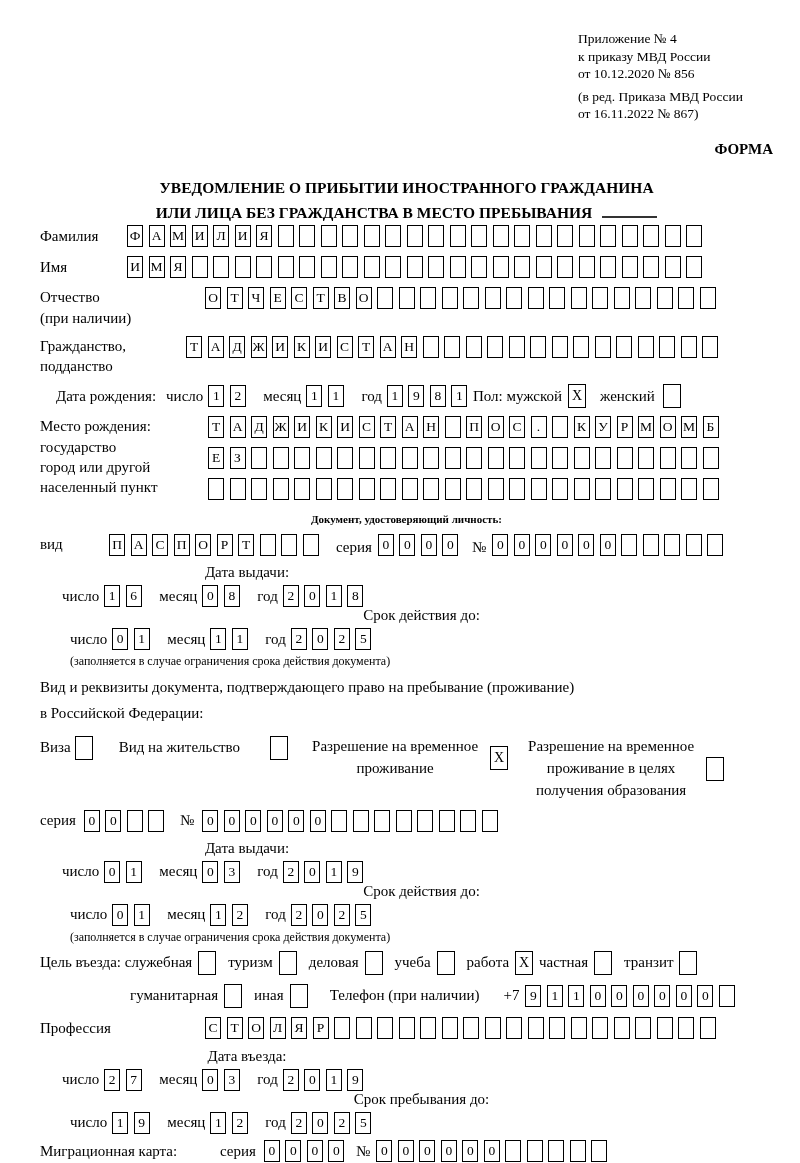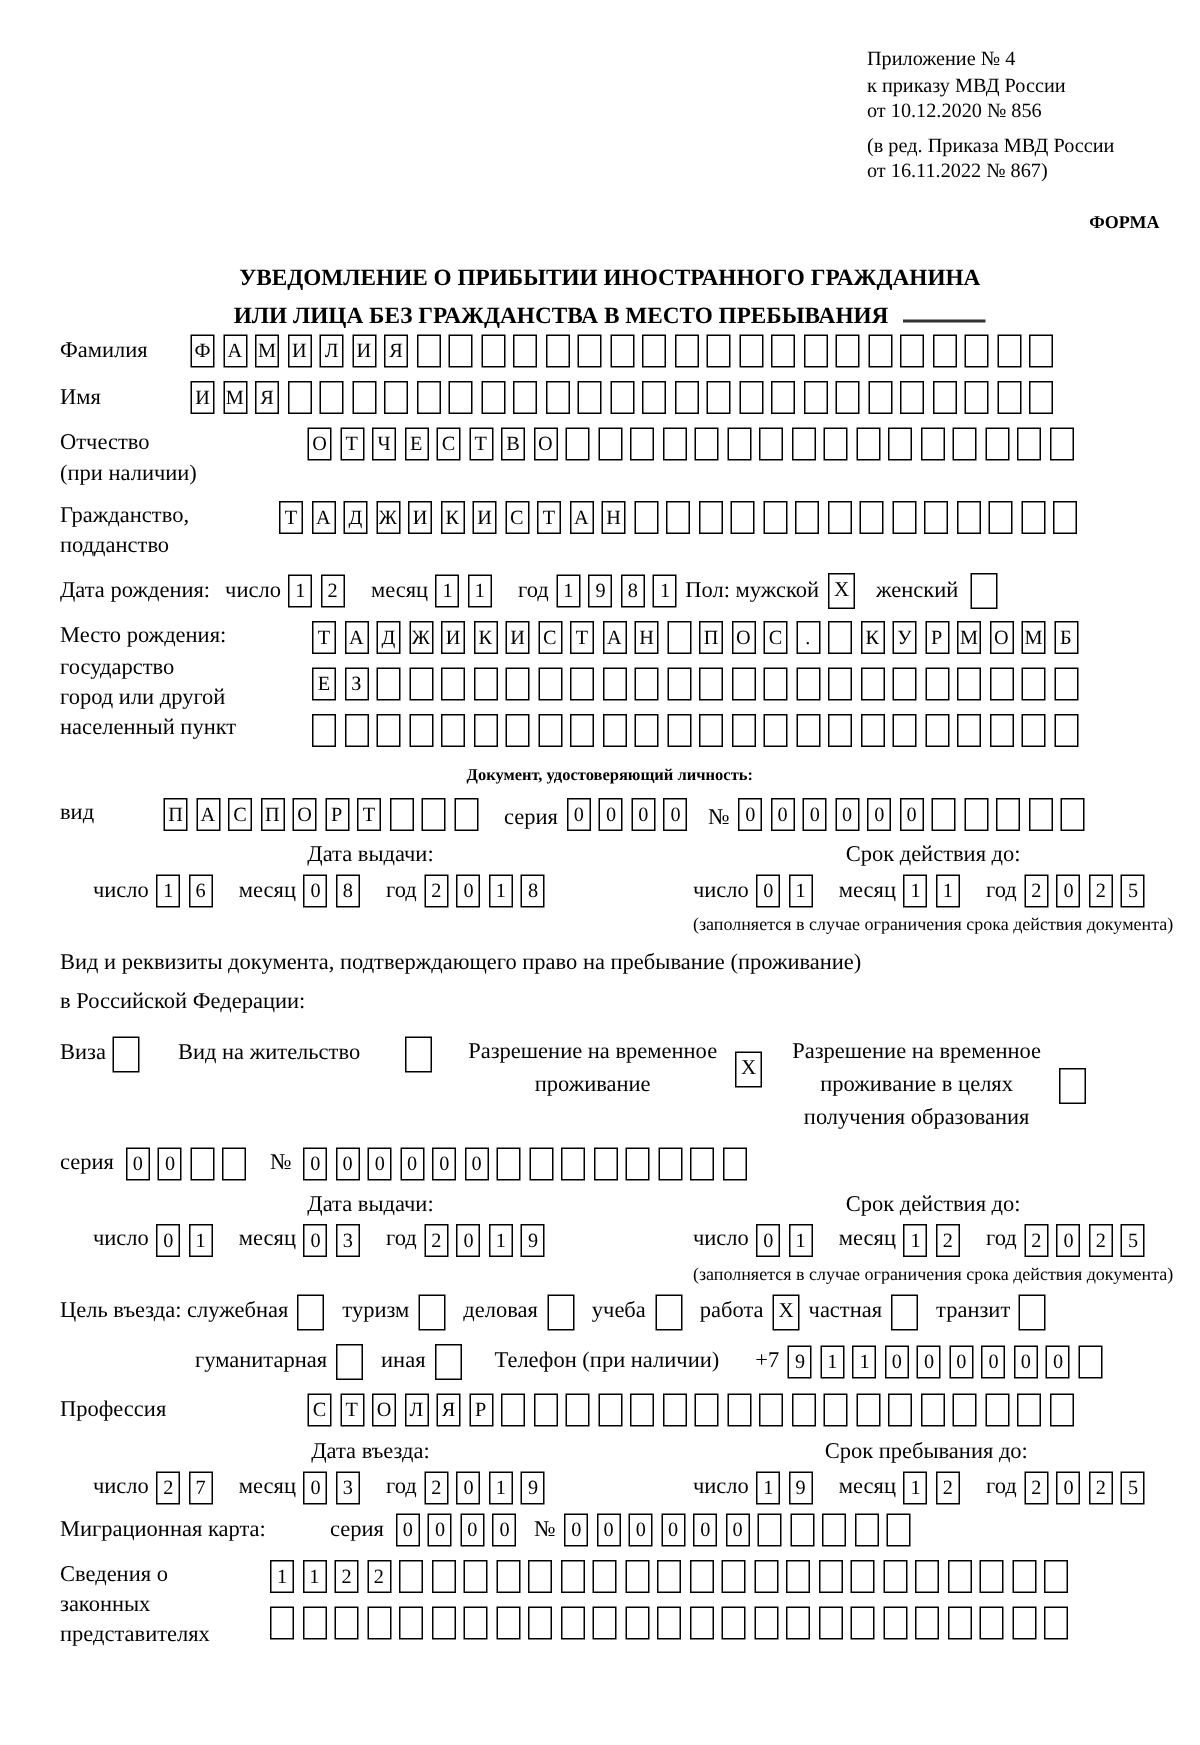--- a/index.html
+++ b/index.html
@@ -4,21 +4,21 @@
 <style>
   html,body{margin:0;padding:0;background:#fff;}
   .page{
     width:800px;height:1163px;box-sizing:border-box;
     padding:30px 27px 20px 40px;background:#fff;color:#000;
     font-family:"Liberation Serif","DejaVu Serif",serif;font-size:15px;
     overflow:hidden;position:relative;
   }
   .annex{margin-left:538px;line-height:1.3;font-size:13.5px;font-family:Liberation Serif, serif;}
   .annex .gap{margin-top:5px;}
-  .forma{text-align:right;font-weight:bold;margin-top:18px;font-size:12px;}
+  .forma{text-align:right;font-weight:bold;margin-top:18px;font-size:15px;}
   .title{text-align:center;font-weight:bold;font-size:15.5px;margin-top:18px;line-height:1.6;}
   .blank-line{display:inline-block;width:55px;border-bottom:2px solid #333;height:12px;margin-left:10px;}
   .sec{font-weight:bold;font-size:14.2px;margin-top:24px;margin-bottom:18px;letter-spacing:.2px;}
   .row{display:flex;align-items:flex-start;margin-bottom:8px;}
   .lbl{flex:none;line-height:23px;}
   .sub{line-height:1.35;}
   .cells{display:flex;flex:none;}
   .cell{
     flex:none;width:14px;height:20px;border:1.6px solid #000;margin-right:5.5px;
     display:flex;align-items:center;justify-content:center;font-size:13.5px;background:#fff;
@@ -29,21 +29,21 @@
   }
   .w87{width:87px;}  .w165{width:165px;} .w146{width:146px;}
   .w168{width:168px;} .w140{width:140px;} .w69{width:69px;} .w150{width:150px;font-family:Liberation Serif, serif;}
   .stack .cells{margin-bottom:9px;}
   .dg{display:flex;align-items:center;flex:none;}
   .dg .dlbl{margin-right:5px;flex:none;}
   .dg .cells{margin-right:12px;}
   .dg .cells:last-child{margin-right:0;}
   .center{text-align:center;}
   .doc-head{text-align:center;font-weight:bold;font-size:11px;margin:4px 0 8px 0;}
-  .two-col{display:flex;margin-bottom:6px;}
+  .two-col{display:flex;margin-bottom:6px;flex-direction:column;}
   .col-left{width:392px;flex:none;padding-left:22px;box-sizing:border-box;}
   .col-right{flex:1;padding-left:30px;box-sizing:border-box;}
   .col-head{text-align:center;margin-bottom:4px;}
   .note{font-size:12px;margin-top:4px;white-space:nowrap;}
   .para{line-height:1.7;margin-top:4px;}
   .cbrow{display:flex;align-items:flex-start;margin:10px 0 6px 0;}
   .cbitem{display:flex;align-items:center;}
   .cbl{line-height:1.45;}
   .cbl.center{text-align:center;}
   .pline{display:flex;align-items:center;margin-bottom:9px;}
@@ -198,21 +198,21 @@
         <span class="cell"></span>
         <span class="cell"></span>
         <span class="cell"></span>
         <span class="cell"></span>
         <span class="cell"></span>
         <span class="cell"></span>
       </div>
   </div>
 
   <div class="row" style="align-items:center;margin-top:4px;">
-    <div class="lbl" style="margin-right:10px;">Дата рождения:</div>
+    <div class="lbl" style="margin-right:10px;margin-left:16px;">Дата рождения:</div>
     <div class="dg">
       <span class="dlbl">число</span>
       <span class="cells">
           <span class="cell">1</span>
           <span class="cell">2</span>
         </span>
       <span class="dlbl">месяц</span>
       <span class="cells">
           <span class="cell">1</span>
           <span class="cell">1</span>

